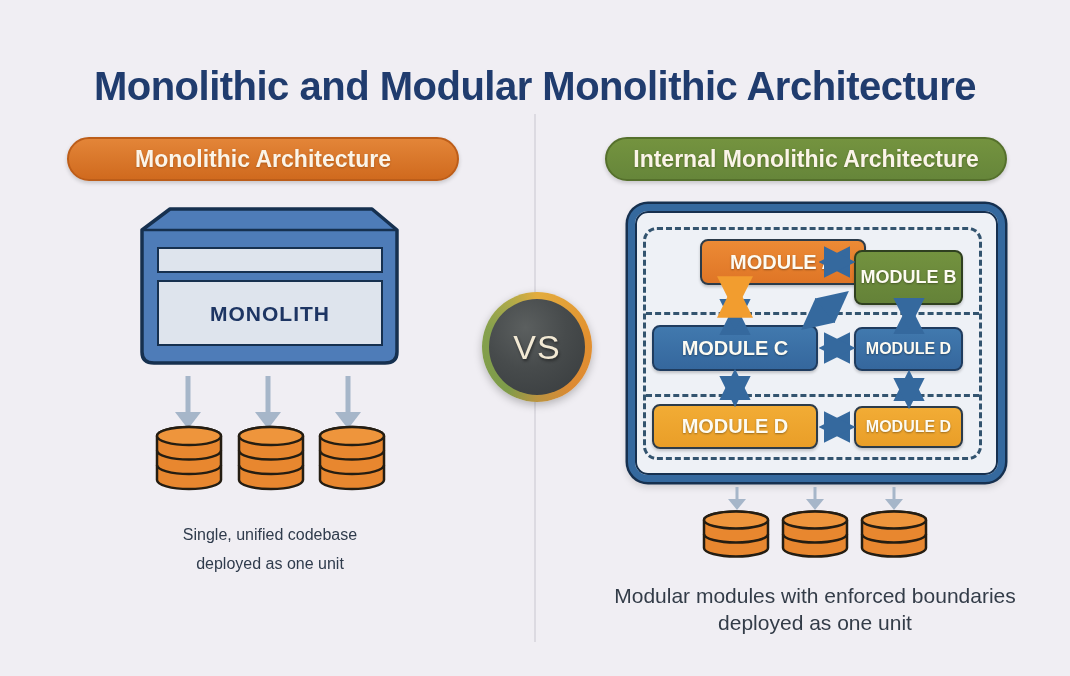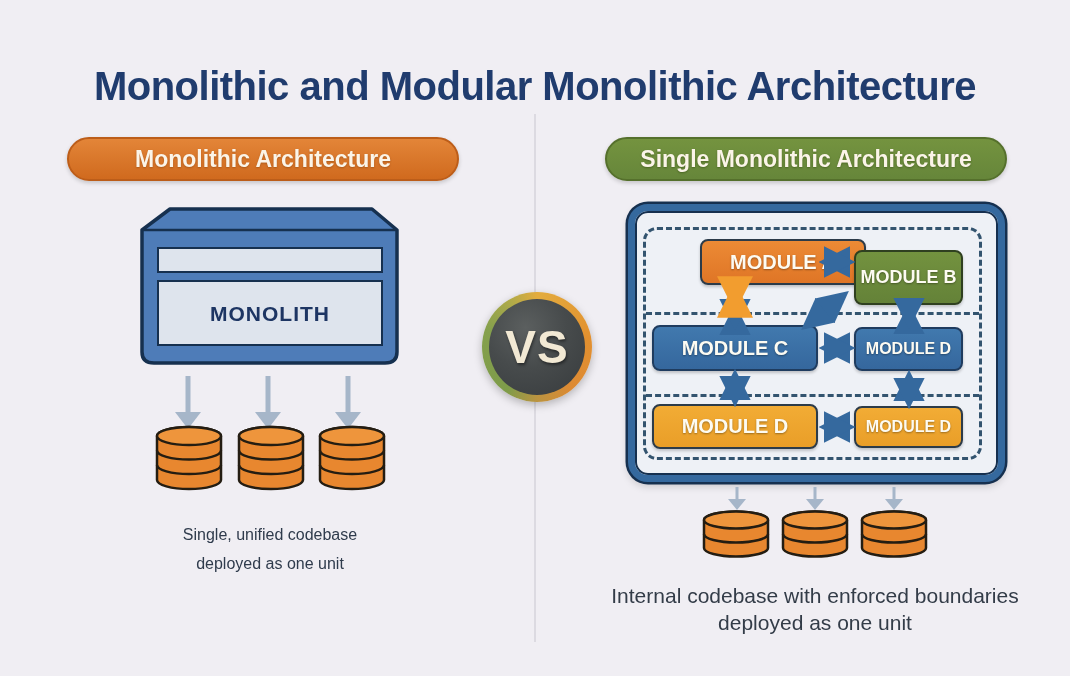--- a/index.html
+++ b/index.html
@@ -55,21 +55,21 @@
     background:conic-gradient(from 0deg,#E3AC3E,#E2902F 80deg,#DD8A33 140deg,#BA9340 180deg,#7E9C4A 215deg,#85A04D 290deg,#AFAA49 330deg,#E3AC3E 360deg);
     box-shadow:0 3px 8px rgba(0,0,0,.25);
     display:flex;align-items:center;justify-content:center;
   }
   .vs-inner{
     width:96px;height:96px;border-radius:50%;
     background:radial-gradient(circle at 38% 30%,#5B5F5F 0%,#474B4C 45%,#373B3D 100%);
     display:flex;align-items:center;justify-content:center;
   }
   .vs-text{
-    font-size:46px;font-weight:700;color:#F2E9D4;letter-spacing:1px;
+    font-size:34px;font-weight:400;color:#F2E9D4;letter-spacing:1px;
     text-shadow:1px 2px 3px rgba(0,0,0,.45);
   }
 
   
   .mod-container{
     left:628px;top:204px;width:377px;height:278px;box-sizing:border-box;
     background:#EEF1F6;
     border:7px solid #35699E;border-radius:20px;
     box-shadow:0 0 0 2.5px #16304F, inset 0 0 0 2px #16304F, 0 4px 8px rgba(0,0,0,.18);
   }
@@ -176,21 +176,21 @@
   <div>deployed as one unit</div>
 </div>
 
 <div class="abs vs-outer">
   <div class="vs-inner">
     <span class="vs-text">VS</span>
   </div>
 </div>
 
 <div class="abs pill pill-right">
-  <span>Single Monolithic Architecture</span>
+  <span>Internal Monolithic Architecture</span>
 </div>
 
 <div class="abs mod-container"></div>
 <div class="abs dash-rect"></div>
 <div class="abs dash-line" style="top:312px;"></div>
 <div class="abs dash-line" style="top:394px;"></div>
 
 <div class="abs module m-orange mod-a">
     <span>MODULE A</span>
   </div>
@@ -251,15 +251,15 @@
     <use href="#cyl2"></use>
   </svg>
 <svg class="abs" style="left:781px;top:510px;" width="68" height="50" viewBox="0 0 68 50">
     <use href="#cyl2"></use>
   </svg>
 <svg class="abs" style="left:860px;top:510px;" width="68" height="50" viewBox="0 0 68 50">
     <use href="#cyl2"></use>
   </svg>
 
 <div class="abs caption caption-right">
-  <div>Internal codebase with enforced boundaries</div>
+  <div>Modular modules with enforced boundaries</div>
   <div>deployed as one unit</div>
 </div>
 
 </body></html>

